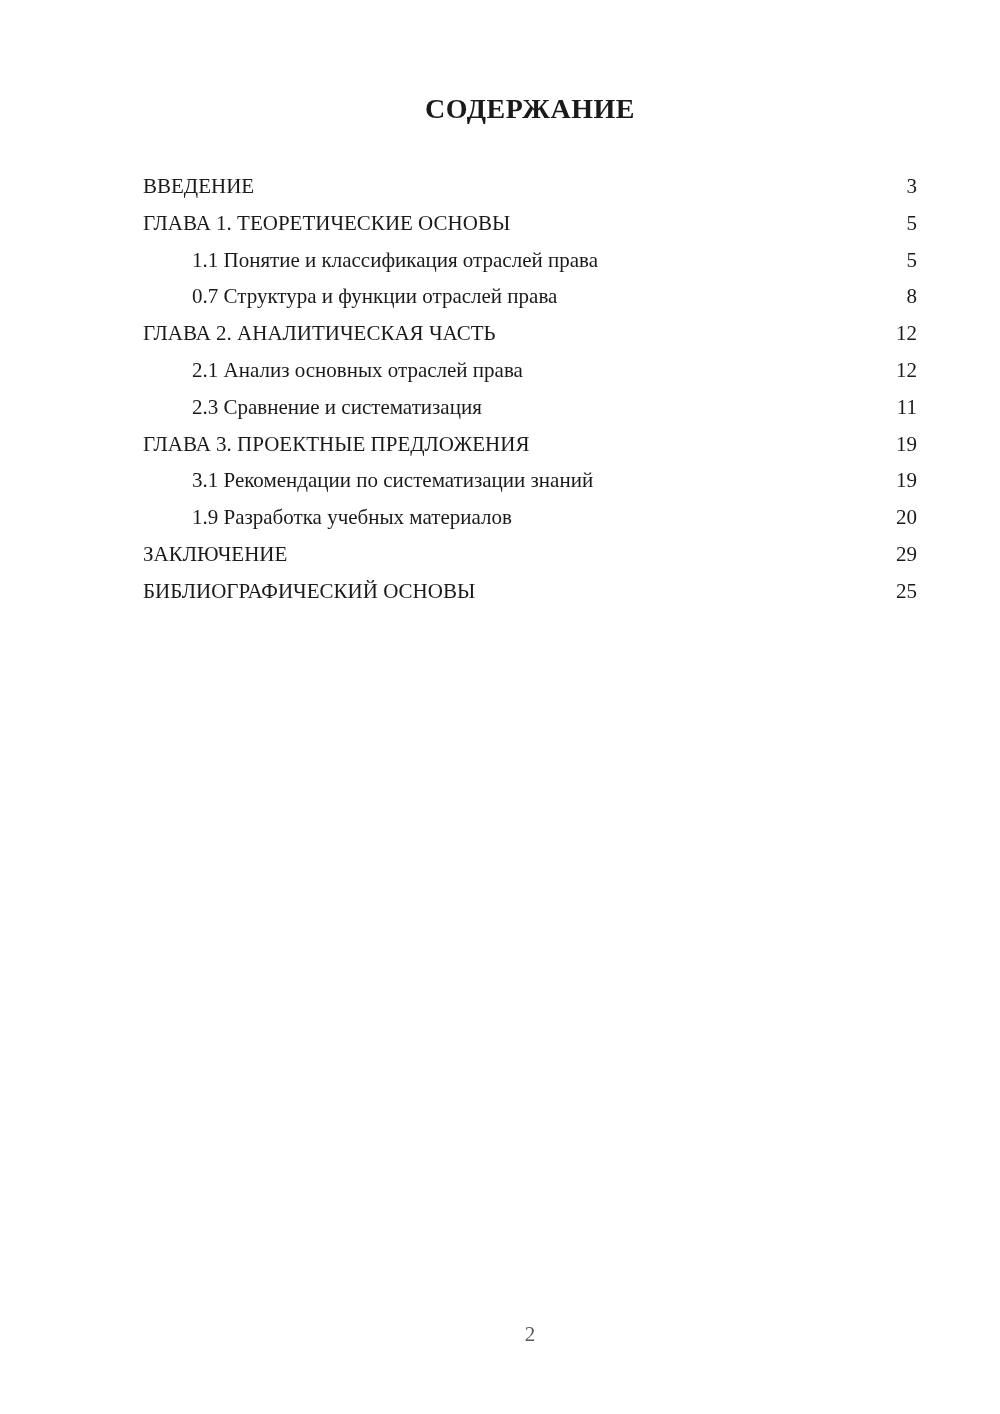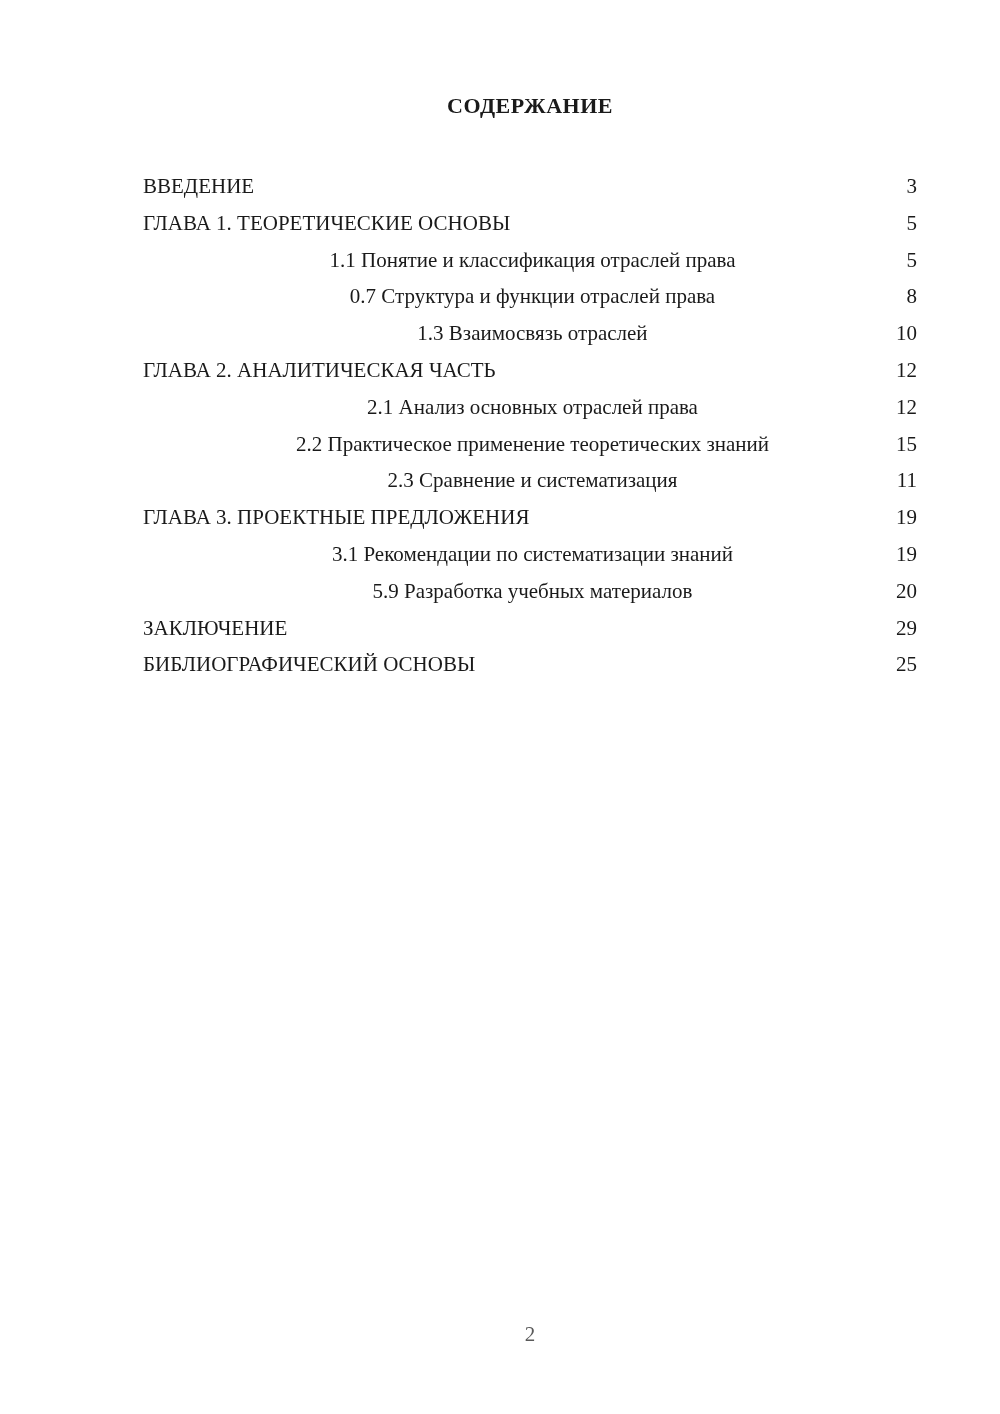--- a/index.html
+++ b/index.html
@@ -16,21 +16,21 @@
     color: #1a1a1a;
     overflow: hidden;
     box-sizing: border-box;
   }
   .doc-title {
     position: absolute;
     top: 93px;
     left: 143px;
     width: 774px;
     text-align: center;
-    font-size: 22px;
+    font-size: 28px;
     font-weight: bold;
     letter-spacing: 0.5px;
   }
   .toc {
     position: absolute;
     top: 168px;
     left: 143px;
     width: 774px;
   }
   .toc-row {
@@ -40,21 +40,20 @@
     font-size: 21px;
     line-height: 36.8px;
   }
   .toc-row .label {
     flex: 1 1 auto;
     white-space: nowrap;
     overflow: hidden;
   }
   .toc-row.level-1 .label {
     padding-left: 49px;
-    text-align: center;
   }
   .toc-row .pagenum {
     flex: 0 0 auto;
     text-align: right;
     min-width: 44px;
   }
   .footer-pagenum {
     position: absolute;
     top: 1322px;
     left: 143px;
@@ -84,57 +83,49 @@
   <div class="toc-row level-1">
     <span class="label">1.1 Понятие и классификация отраслей права</span>
     <span class="pagenum">5</span>
   </div>
 
   <div class="toc-row level-1">
     <span class="label">0.7 Структура и функции отраслей права</span>
     <span class="pagenum">8</span>
   </div>
 
-  <div class="toc-row level-1">
-    <span class="label">1.3 Взаимосвязь отраслей</span>
-    <span class="pagenum">10</span>
-  </div>
 
   <div class="toc-row level-0">
     <span class="label">ГЛАВА 2. АНАЛИТИЧЕСКАЯ ЧАСТЬ</span>
     <span class="pagenum">12</span>
   </div>
 
   <div class="toc-row level-1">
     <span class="label">2.1 Анализ основных отраслей права</span>
     <span class="pagenum">12</span>
   </div>
 
-  <div class="toc-row level-1">
-    <span class="label">2.2 Практическое применение теоретических знаний</span>
-    <span class="pagenum">15</span>
-  </div>
 
   <div class="toc-row level-1">
     <span class="label">2.3 Сравнение и систематизация</span>
     <span class="pagenum">11</span>
   </div>
 
   <div class="toc-row level-0">
     <span class="label">ГЛАВА 3. ПРОЕКТНЫЕ ПРЕДЛОЖЕНИЯ</span>
     <span class="pagenum">19</span>
   </div>
 
   <div class="toc-row level-1">
     <span class="label">3.1 Рекомендации по систематизации знаний</span>
     <span class="pagenum">19</span>
   </div>
 
   <div class="toc-row level-1">
-    <span class="label">5.9 Разработка учебных материалов</span>
+    <span class="label">1.9 Разработка учебных материалов</span>
     <span class="pagenum">20</span>
   </div>
 
 
   <div class="toc-row level-0">
     <span class="label">ЗАКЛЮЧЕНИЕ</span>
     <span class="pagenum">29</span>
   </div>
 
   <div class="toc-row level-0">

